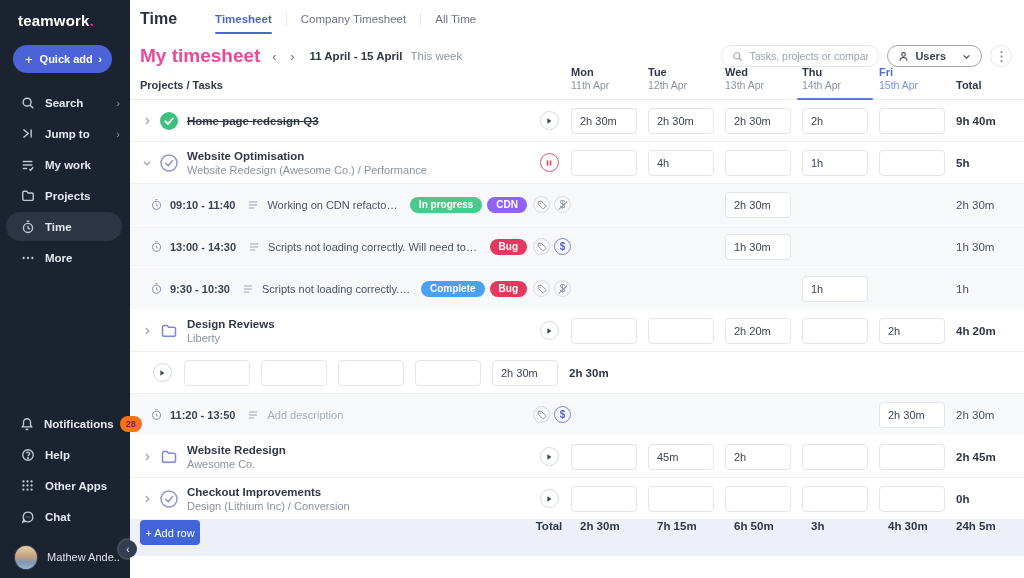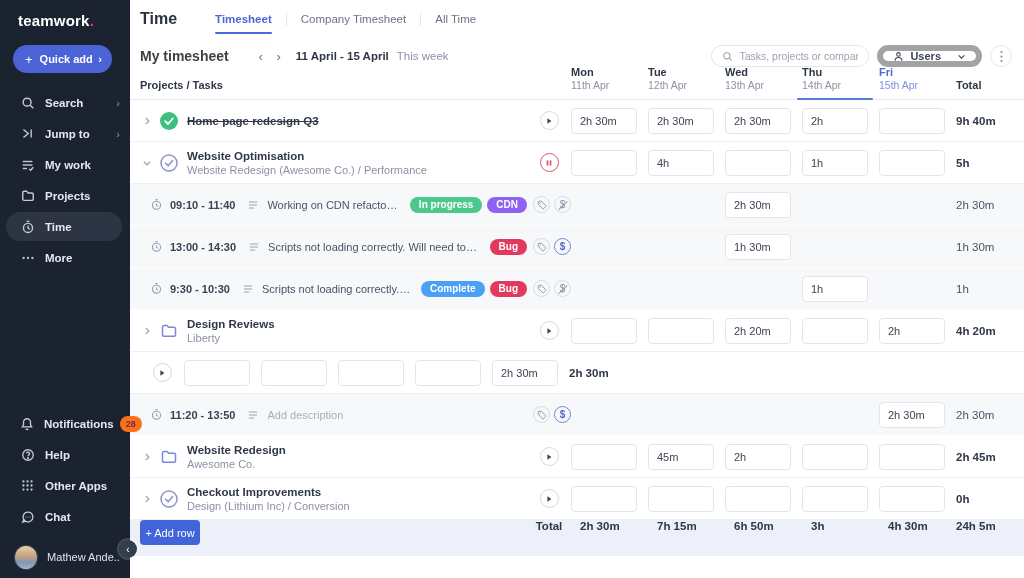--- a/index.html
+++ b/index.html
@@ -32,29 +32,29 @@
 
   .topbar { display:flex; align-items:center; height:32px; padding:6px 12px 0 10px; }
   .topbar-title { font-size:16px; font-weight:bold; color:#2a3140; margin-right:24px; }
   .tabs { display:flex; align-items:center; height:100%; }
   .tab { font-size:11.5px; color:#6b7385; padding:0 14px; height:26px; display:flex; align-items:center; position:relative; cursor:pointer; }
   .tab.active { color:#4d66d6; font-weight:bold;text-align:center; }
   .tab.active::after { content:""; position:absolute; left:14px; right:14px; bottom:-2px; height:2px; background:#4d66d6; border-radius:1px; }
   .tab-divider { width:1px; height:13px; background:#e2e5ea; }
 
   .page-header { display:flex; align-items:center; height:40px; padding:8px 12px 0 10px; }
-  .page-title { font-size:14px; font-weight:bold; color:#404040; margin-right:23px; }
+  .page-title { font-size:19px; font-weight:bold; color:#ec4899; margin-right:5px; }
   .nav-arrow { width:18px; height:18px; display:flex; align-items:center; justify-content:center; color:#6b7385; font-size:13px; cursor:pointer; }
   .date-range { font-weight:bold; font-size:11.5px; color:#2f3747; margin:0 8px; }
   .this-week { color:#8a92a3; font-size:11.5px; cursor:pointer; }
   .header-right { margin-left:auto; display:flex; align-items:center; gap:8px; }
   .search-pill { display:flex; align-items:center; width:158px; height:22px; border:1px solid #e3e6ec; border-radius:11px; padding:0 10px; color:#9aa3b2; }
   .search-pill input { border:none; outline:none; width:100%; font-size:10.5px; color:#3c4455; margin-left:6px; font-family:inherit; background:transparent; }
   .search-pill input::placeholder { color:#9aa3b2; }
-  .users-pill { display:flex; align-items:center; height:22px; border:6px solid #a3a3a3; border-radius:11px; padding:0 10px; gap:6px; cursor:pointer; }
+  .users-pill { display:flex; align-items:center; height:22px; border:1px solid #a3a3a3; border-radius:11px; padding:0 10px; gap:6px; cursor:pointer; }
   .users-pill .u-lbl { font-size:11px; color:#3c4455; font-weight:bold; }
   .users-pill .chev-dn { margin-left:10px; color:#3c4455; }
   .kebab { width:22px; height:22px; border:1px solid #e6e8ee; border-radius:50%; display:flex; align-items:center; justify-content:center; color:#8a92a3; cursor:pointer; }
 
   
   .thead { display:flex; align-items:flex-end; padding:6px 12px 8px 10px; border-bottom:1px solid #e8ebf1; height:28px; }
   .cell-name { flex:1; min-width:0; display:flex; align-items:center; }
   .cell-timer { width:44px; flex:none; display:flex; align-items:center; justify-content:center; }
   .cell-day { width:77px; flex:none; position:relative; }
   .cell-total { width:56px; flex:none; }

